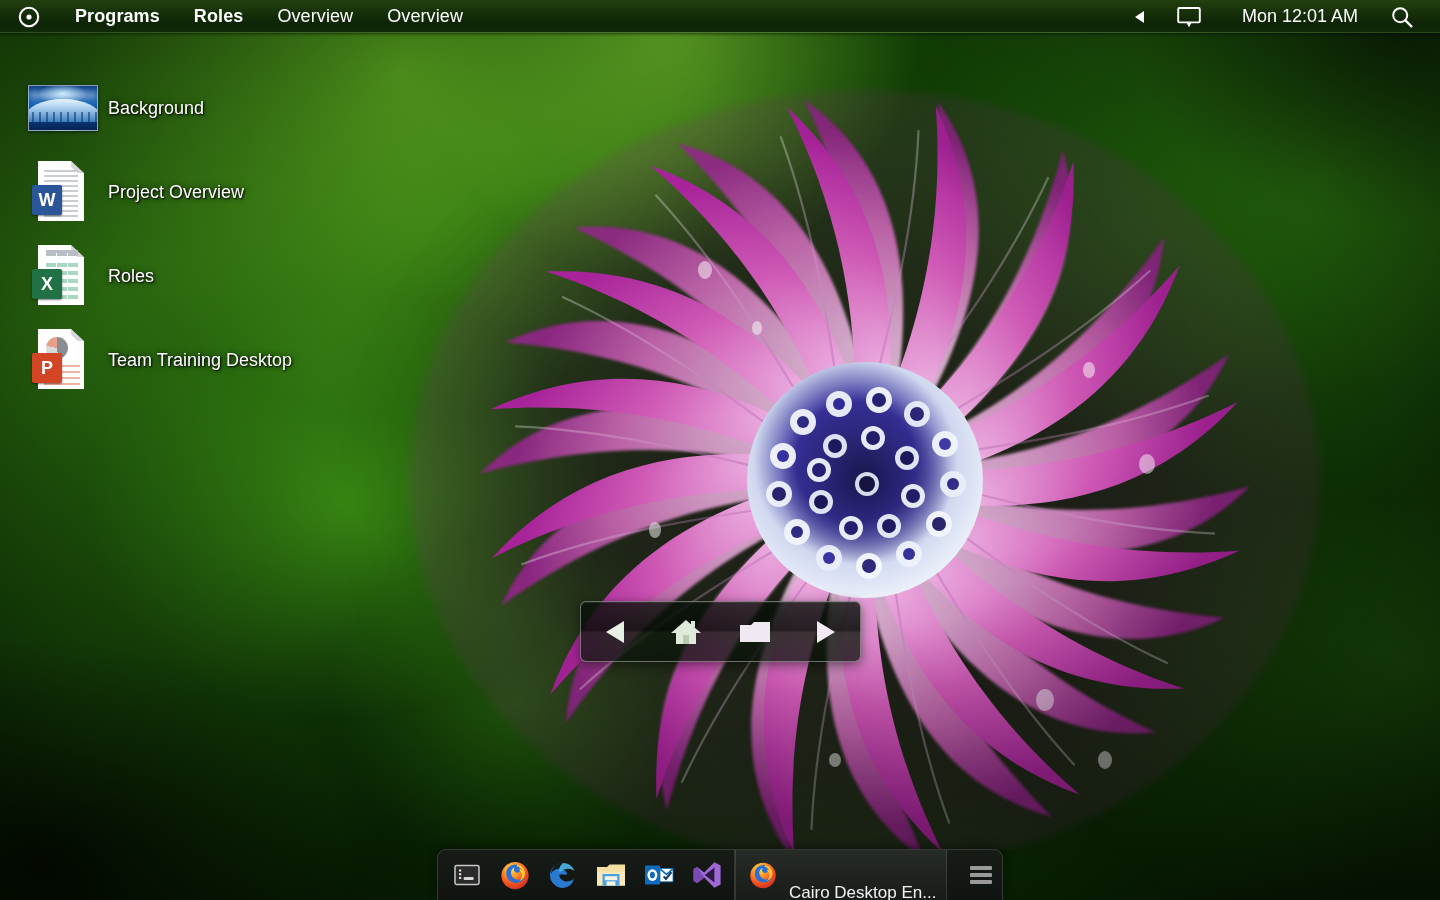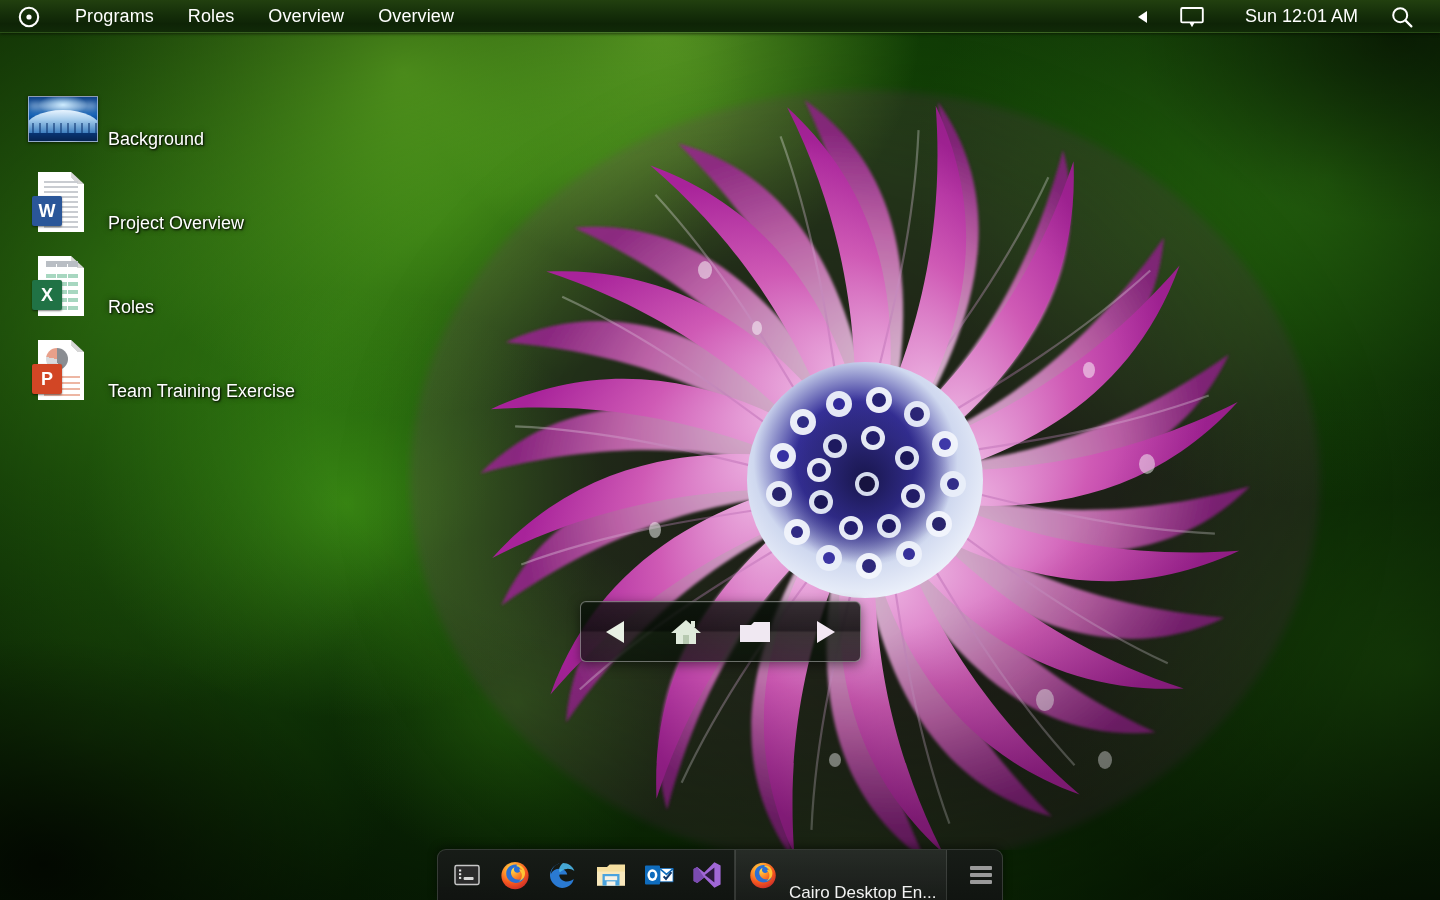--- a/index.html
+++ b/index.html
@@ -63,34 +63,34 @@
   }
   .mb-logo {
     width:58px; height:33px; display:flex; align-items:center; justify-content:center;
     cursor:pointer;
   }
   .mb-item {
     height:33px; display:flex; align-items:center;
     padding:0 17px; font-size:18px; letter-spacing:0.1px;
     color:#ffffff; cursor:pointer; white-space:nowrap;
   }
-  .mb-item.bold { font-weight:normal; }
+  .mb-item.bold { font-weight:bold; }
   .mb-spacer { flex:1 1 auto; }
   .mb-right {
     display:flex; align-items:center; height:33px; gap:0px; padding-right:16px;
   }
   .mb-tri { padding:0 16px; cursor:pointer; display:flex; align-items:center; }
   .mb-icn { padding:0 14px; cursor:pointer; display:flex; align-items:center; }
   .mb-clock { font-size:18px; padding:0 18px 0 26px; color:#fff; cursor:pointer; white-space:nowrap; }
   .mb-search { padding:0 10px 0 14px; cursor:pointer; display:flex; align-items:center; }
 
   
   #icons { position:absolute; left:0; top:66px; width:360px; z-index:20; }
   .dicon {
-    display:flex; align-items:flex-end; height:84px;
+    display:flex; align-items:center; height:84px;
     padding-left:28px; cursor:pointer;
   }
   .dicon-img { width:62px; height:62px; position:relative; flex:0 0 62px; }
   .dicon-label {
     margin-left:18px; font-size:18px; color:#ffffff;
     text-shadow:1px 1px 2px rgba(0,0,0,0.95), 0 0 6px rgba(0,0,0,0.75);
     white-space:nowrap;
   }
 
   
@@ -503,21 +503,21 @@
         <svg width="12" height="14" viewBox="0 0 12 14">
             <polygon points="10,1 10,13 1,7" fill="#ffffff"></polygon>
           </svg>
       </div>
       <div class="mb-icn">
         <svg width="26" height="24" viewBox="0 0 26 24">
           <rect x="2.2" y="3" width="21.6" height="14.4" rx="1.2" fill="none" stroke="#ffffff" stroke-width="1.9"></rect>
           <polygon points="10.4,17.4 15.6,17.4 13,22.2" fill="#ffffff"></polygon>
         </svg>
       </div>
-      <div class="mb-clock">Sun 12:01 AM</div>
+      <div class="mb-clock">Mon 12:01 AM</div>
       <div class="mb-search">
         <svg width="24" height="24" viewBox="0 0 24 24">
           <circle cx="10.2" cy="10.2" r="7" fill="none" stroke="#ffffff" stroke-width="2"></circle>
           <line x1="15.4" y1="15.4" x2="21.4" y2="21.4" stroke="#ffffff" stroke-width="2.2" stroke-linecap="round"></line>
         </svg>
       </div>
     </div>
   </div>
 
   <div id="icons">
@@ -585,21 +585,21 @@
           <div class="pp-pie"></div>
           <div class="pp-lines">
               <i></i>
               <i></i>
               <i></i>
               <i></i>
             </div>
           <div class="badge badge-p">P</div>
         </div>
       </div>
-      <div class="dicon-label">Team Training Exercise</div>
+      <div class="dicon-label">Team Training Desktop</div>
     </div>
   </div>
 
   <div id="navwidget">
     <div class="navbtn">
       <svg width="30" height="30" viewBox="0 0 30 30">
         <polygon points="23,4 23,26 5,15" fill="#e8f0e4"></polygon>
       </svg>
     </div>
     <div class="navbtn">

